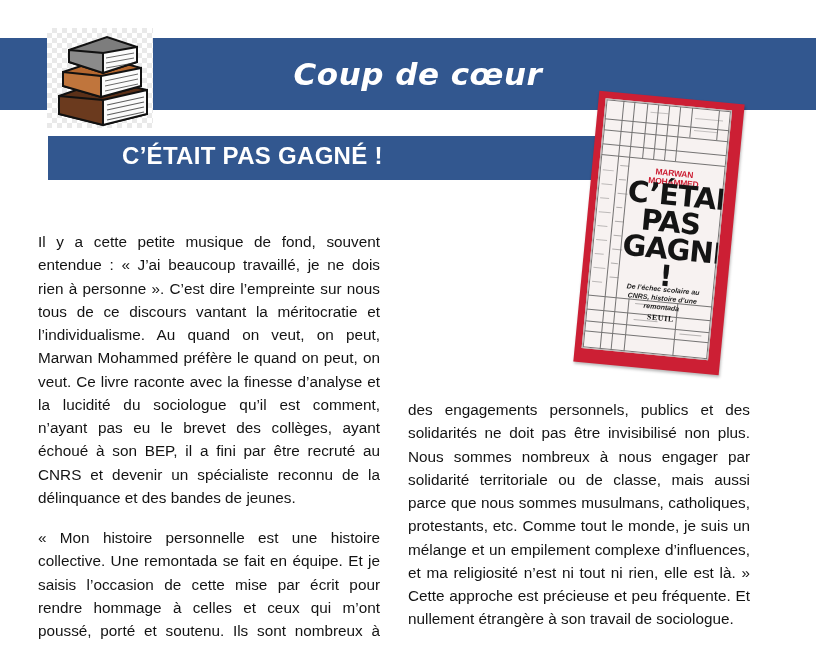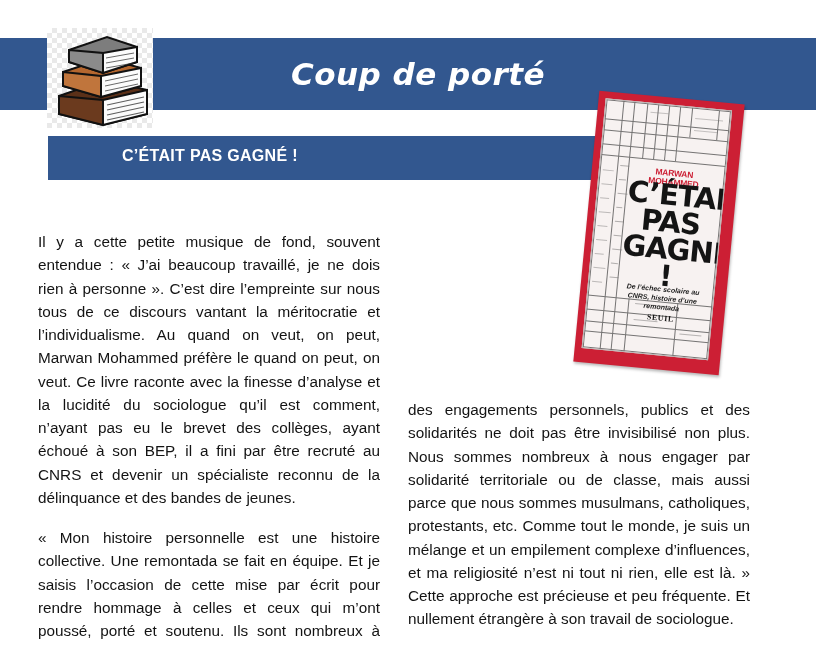--- a/index.html
+++ b/index.html
@@ -74,21 +74,21 @@
     left: 48px;
     top: 136px;
     width: 672px;
     height: 40px;
     z-index: 3;
     display: flex;
     align-items: center;
     color: #ffffff;
     font-family: "Liberation Sans", sans-serif;
     font-weight: bold;
-    font-size: 16px;
+    font-size: 24px;
     letter-spacing: 0.3px;
     padding-left: 74px;
     box-sizing: border-box;
     pointer-events: none;
   }
 
   
   .book-cover-wrap {
     position: absolute;
     left: 586px;
@@ -202,21 +202,21 @@
   }
   .col p { margin: 0 0 17px 0; }
   .col p:last-child { margin-bottom: 0; }
   .it { }
 </style>
 </head>
 <body>
 
 <div class="header-band"></div>
 
-<div class="header-title">Coup de porté</div>
+<div class="header-title">Coup de cœur</div>
 
 <div class="books-icon">
   <svg width="106" height="100" viewBox="0 0 106 100" xmlns="http://www.w3.org/2000/svg">
 
     <g>
       <path d="M12 68 L58 52 L100 62 L100 86 L56 97 L12 86 Z" fill="#5b3018" stroke="#111" stroke-width="2"></path>
       <path d="M56 72 L100 62 L100 86 L56 97 Z" fill="#fbfbfb" stroke="#111" stroke-width="2"></path>
       <path d="M12 68 L56 72 L56 97 L12 86 Z" fill="#6b3a1e" stroke="#111" stroke-width="2"></path>
       <g stroke="#2b2b2b" stroke-width="1.1" opacity="0.75">
         <line x1="60" y1="77" x2="97" y2="69"></line>

